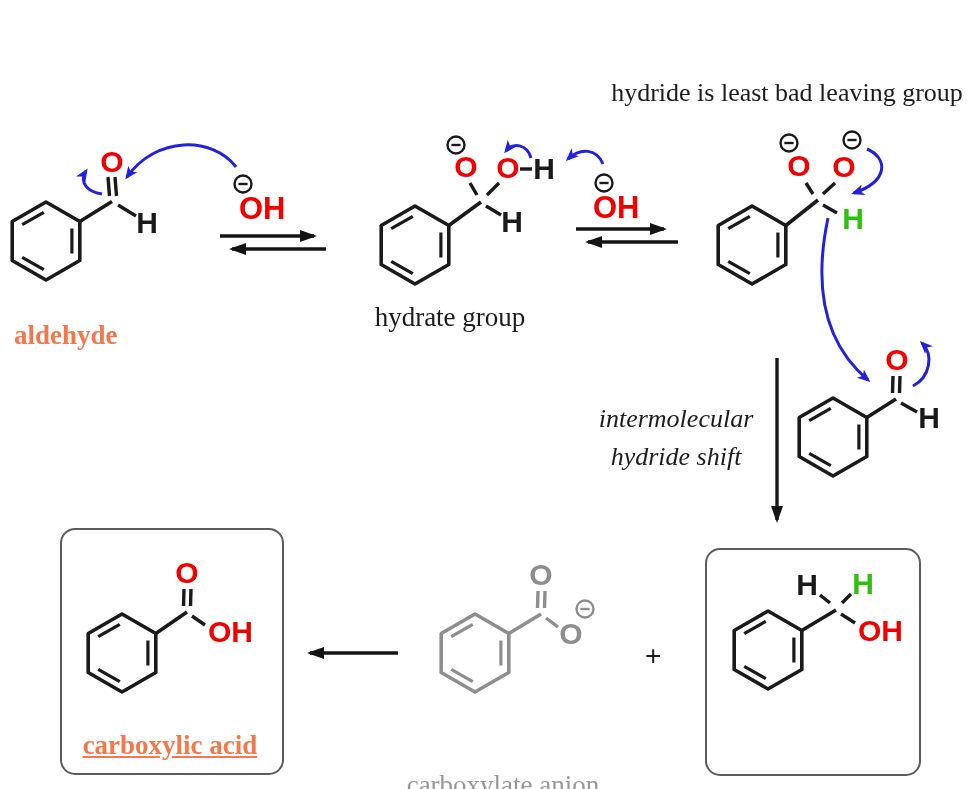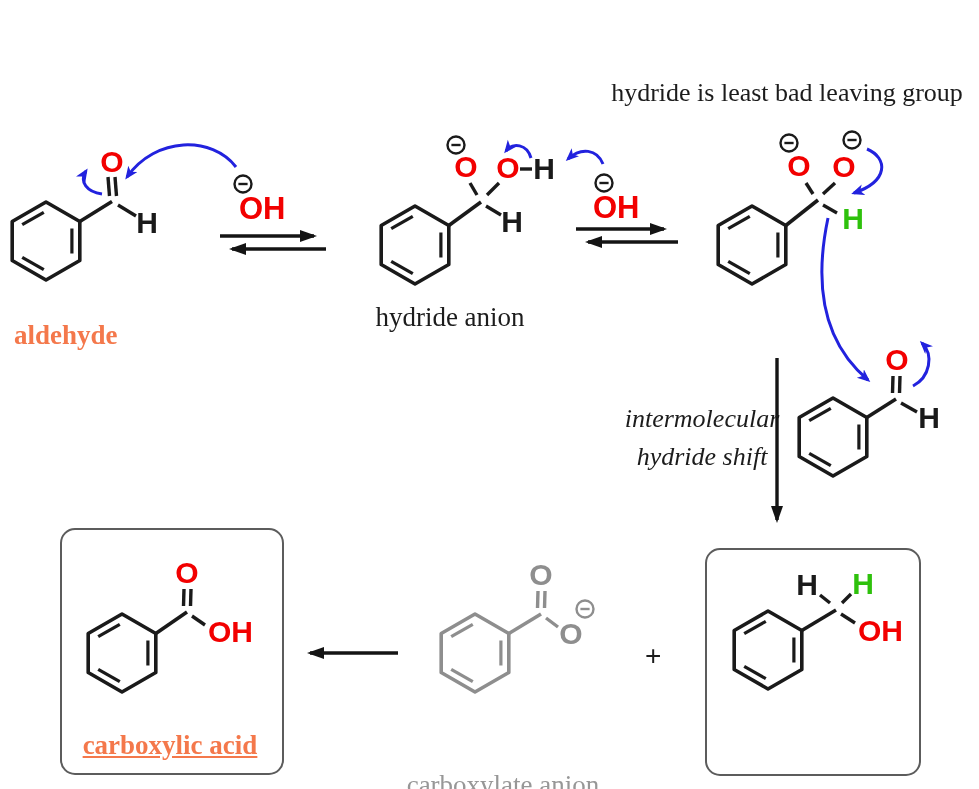--- a/index.html
+++ b/index.html
@@ -159,24 +159,24 @@
       <line x1="841" y1="614" x2="855" y2="623" stroke="#1a1a1a" stroke-width="3.4"></line>
       <text class="atom astart" x="858" y="641" fill="#f20000">OH</text>
     </g>
   </svg>
 
 
   <div class="lbl note" style="left:595px;top:78px;width:384px;">hydride is least bad leaving group</div>
 
   <div class="lbl molname orange" style="left:14px;top:320px;width:140px;text-align:left;">aldehyde</div>
 
-  <div class="lbl molname" style="left:350px;top:302px;width:200px;">hydride anion</div>
+  <div class="lbl molname" style="left:350px;top:302px;width:200px;">hydrate group</div>
 
 
-  <div class="lbl step" style="left:612px;top:400px;width:180px;">
+  <div class="lbl step" style="left:586px;top:400px;width:180px;">
     <div>intermolecular</div>
     <div>hydride shift</div>
   </div>
 
 
   <div class="plus" style="left:645px;top:640px;">+</div>
 
   <div class="lbl molname orange" style="left:70px;top:730px;width:200px;text-decoration:underline;">carboxylic acid</div>
 
   <div class="lbl molname grayname" style="left:393px;top:730px;width:220px;">carboxylate anion</div>

